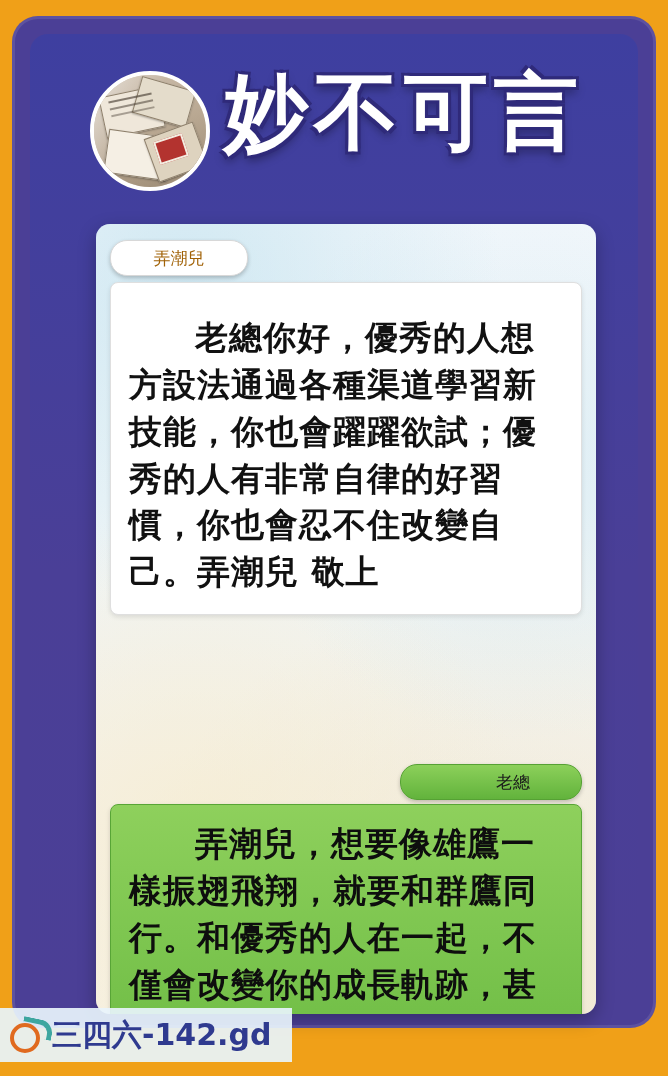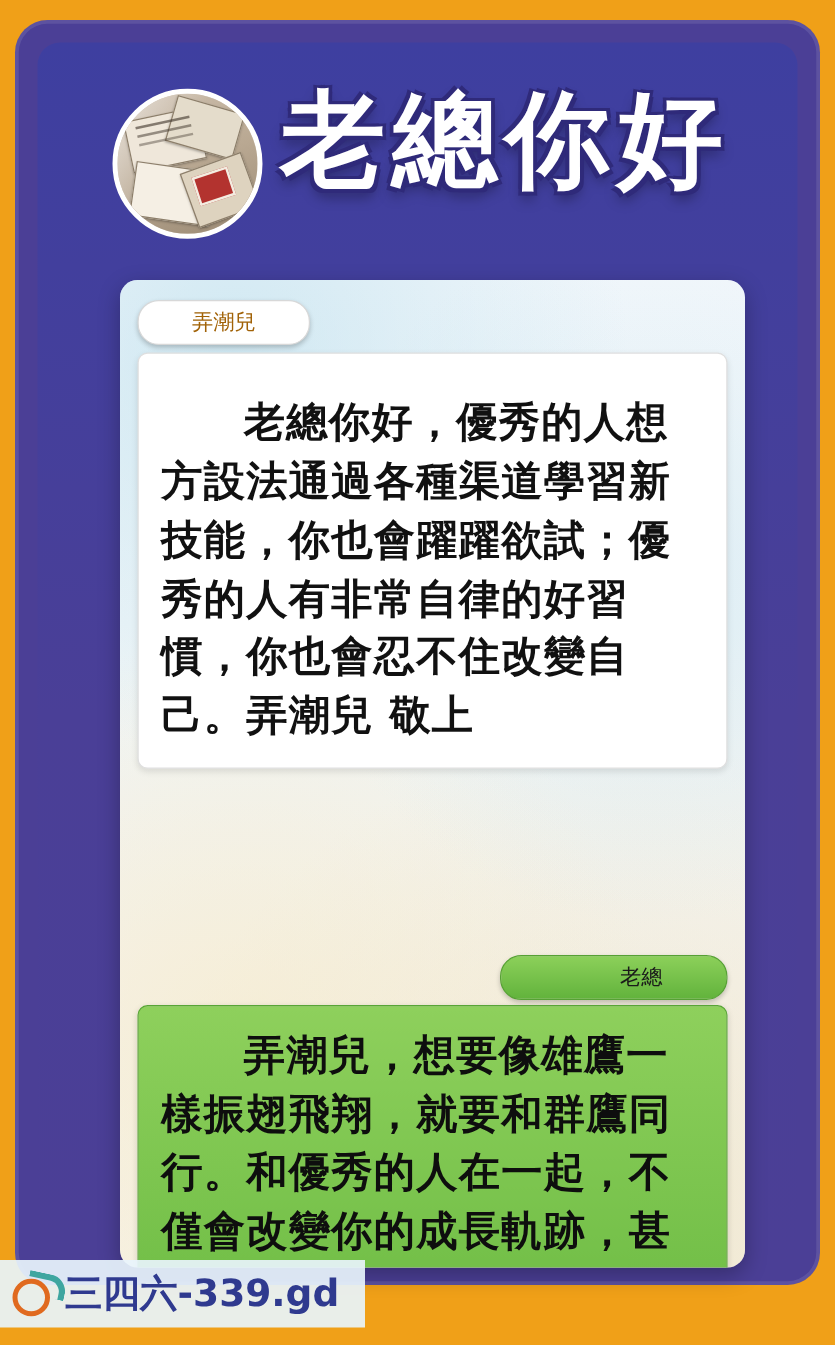--- a/index.html
+++ b/index.html
@@ -259,21 +259,21 @@
       <div class="logo-badge">
         <div class="stamp-art"></div>
         <div class="env e1"></div>
         <div class="env e2"></div>
         <div class="env e3"></div>
         <div class="env e4"></div>
         <div class="ink"></div>
         <div class="stamp-red"></div>
       </div>
 
-      <div class="title">老總你好</div>
+      <div class="title">妙不可言</div>
     </div>
 
     <div class="card">
       <div class="card-wash"></div>
 
       <div class="name-tag left">弄潮兒</div>
 
       <div class="bubble white">老總你好，優秀的人想方設法通過各種渠道學習新技能，你也會躍躍欲試；優秀的人有非常自律的好習慣，你也會忍不住改變自己。弄潮兒 敬上</div>
 
       <div class="name-tag right">老總</div>
@@ -281,17 +281,17 @@
       <div class="bubble green">弄潮兒，想要像雄鷹一樣振翅飛翔，就要和群鷹同行。和優秀的人在一起，不僅會改變你的成長軌跡，甚至可能改變你的人生。</div>
     </div>
   </div>
 
   <div class="watermark">
     <div class="wm-mark">
       <div class="ring"></div>
       <div class="swoosh"></div>
     </div>
     <div class="wm-text">
-      <span class="cn">三四六</span><span class="en">-339.gd</span>
+      <span class="cn">三四六</span><span class="en">-142.gd</span>
     </div>
   </div>
 
 </div>
 
 </body></html>

